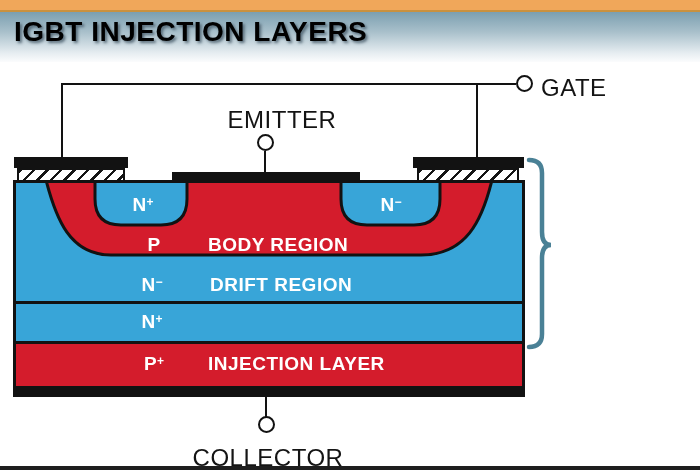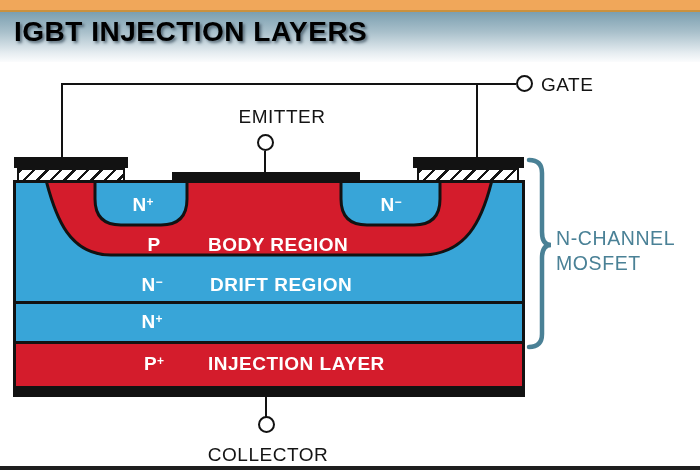--- a/index.html
+++ b/index.html
@@ -24,21 +24,21 @@
     background: linear-gradient(180deg,#7b9fb0 0%,#a9c0cb 40%,#e6edf1 82%,#fbfcfd 100%); }
   .title { left:14px; top:16px; font-size:28px; font-weight:bold; color:#000000;
     letter-spacing:0.5px; text-shadow: 2px 2px 3px rgba(70,90,105,0.85); white-space:nowrap; }
 
   
   .wire { background: transparent; }
   .wire.h { border-top: 2px solid var(--ink); }
   .wire.v { border-left: 2px solid var(--ink); }
   .terminal-circle { width:13px; height:13px; border:2.5px solid var(--ink);
     border-radius:50%; background:#fff; box-sizing: content-box; }
-  .term-label { font-size:19px; color:#141414; letter-spacing:0.5px; white-space:nowrap; }
+  .term-label { font-size:24px; color:#141414; letter-spacing:0.5px; white-space:nowrap; }
   .center-x { transform: translateX(-50%); }
 
   
   .metal { background: var(--ink); }
   .hatch { box-sizing: border-box; border: 2px solid var(--ink); background:
     repeating-linear-gradient(135deg, #151515 0 2.5px, #ffffff 2.5px 9.5px); }
 
   
   .device-body { left:13px; top:180px; width:512px; height:217px;
     box-sizing:border-box; border:3px solid var(--ink); border-bottom:none; background:#fff; }
@@ -115,23 +115,19 @@
   <div class="abs region-label rname" style="left:210px; top:285px;">DRIFT REGION</div>
 
   <div class="abs region-label dope" style="left:152px; top:322px;"><span>N</span><span class="sup">+</span></div>
 
   <div class="abs region-label dope" style="left:154px; top:364px;"><span>P</span><span class="sup">+</span></div>
   <div class="abs region-label rname" style="left:208px; top:364px;">INJECTION LAYER</div>
 
   <svg class="abs brace-svg" viewBox="0 0 30 196">
     <path class="brace" d="M4,4 Q17,4 17,17 L17,76 Q17,89 26,89 Q17,89 17,102 L17,178 Q17,191 4,191"></path>
   </svg>
-  <div class="abs mosfet-label">
-    <div>N-CHANNEL</div>
-    <div>MOSFET</div>
-  </div>
 
   <div class="abs wire v" style="left:265px; top:397px; width:0; height:20px;"></div>
   <div class="abs terminal-circle" style="left:258px; top:416px;"></div>
   <div class="abs term-label center-x" style="left:268px; top:444px;">COLLECTOR</div>
 
   <div class="abs bottom-strip"></div>
 </div>
 
 </body></html>

